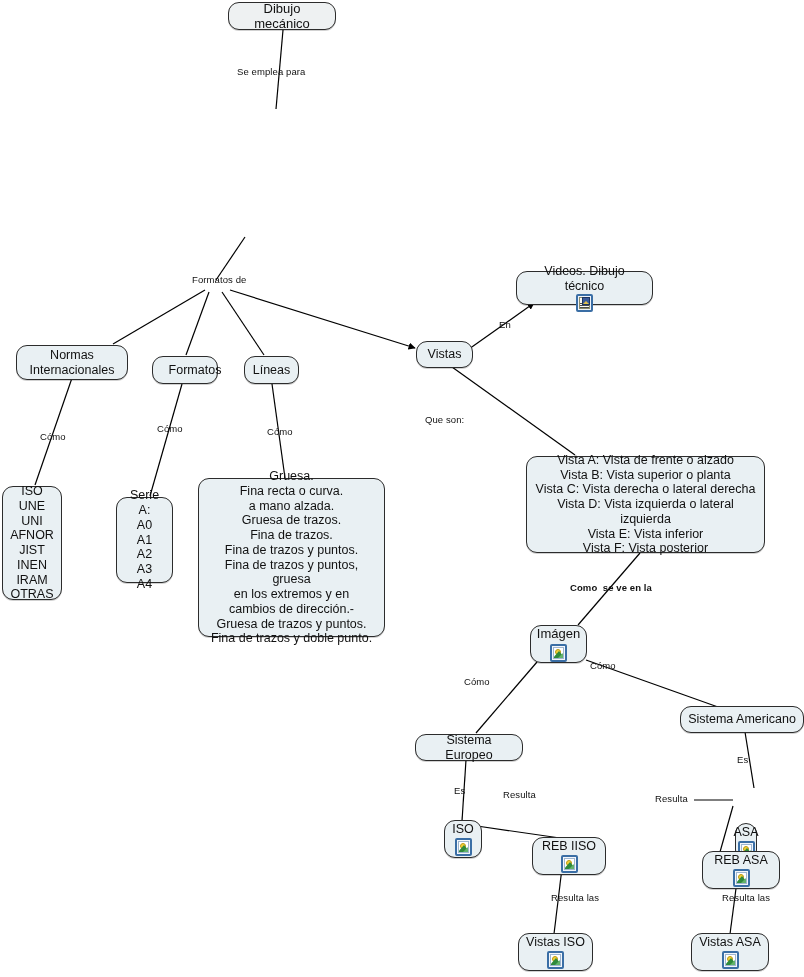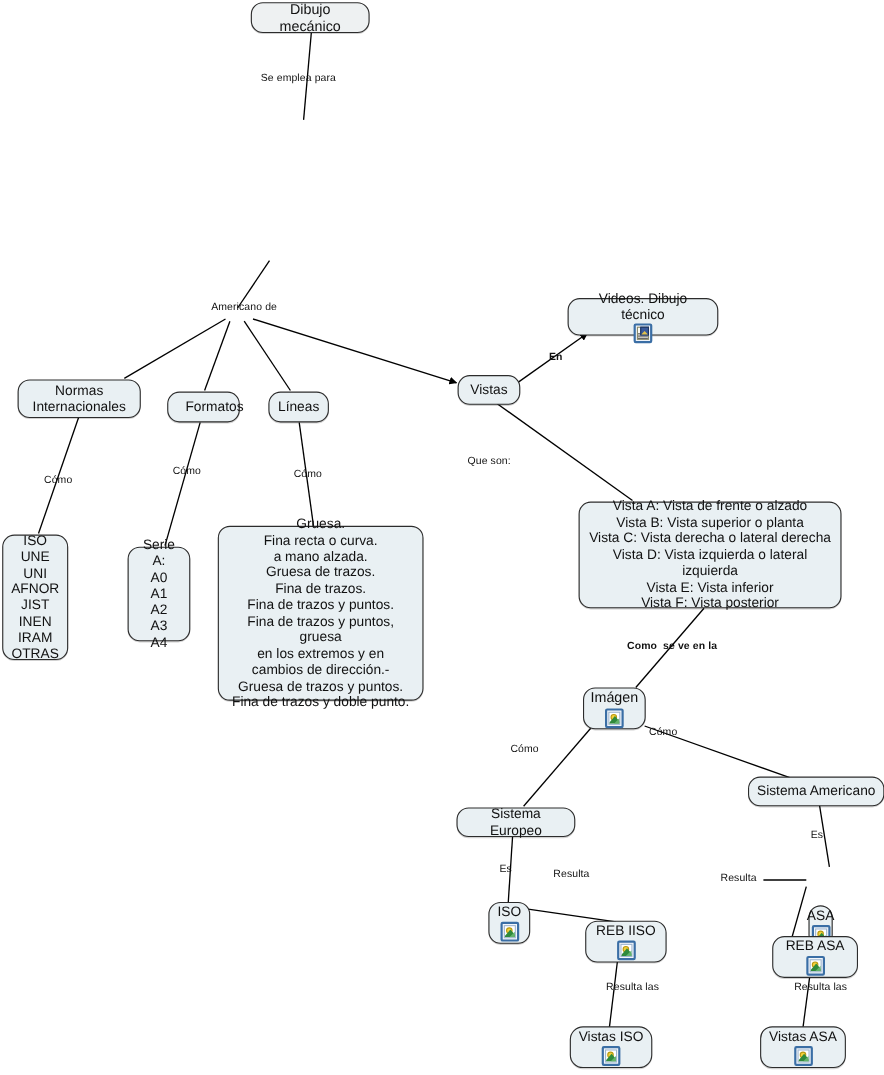--- a/index.html
+++ b/index.html
@@ -321,21 +321,21 @@
     <span class="label">REB IISO</span>
     <span class="icon-img">
       <span class="inner">
           <span class="sun"></span>
           <span class="hill"></span>
           <span class="hill2"></span>
         </span>
     </span>
   </div>
 
-  <div class="node s-12" style="left:518px; top:933px; width:75px; height:38px;border-radius:12px;">
+  <div class="node s-12" style="left:518px; top:933px; width:75px; height:38px;">
     <span class="label">Vistas ISO</span>
     <span class="icon-img">
       <span class="inner">
           <span class="sun"></span>
           <span class="hill"></span>
           <span class="hill2"></span>
         </span>
     </span>
   </div>
 
@@ -367,29 +367,29 @@
       <span class="inner">
           <span class="sun"></span>
           <span class="hill"></span>
           <span class="hill2"></span>
         </span>
     </span>
   </div>
 
   <div class="edge-label" style="left:237px; top:67px;">Se emplea para</div>
 
-  <div class="edge-label" style="left:192px; top:275px;">Americano de</div>
+  <div class="edge-label" style="left:192px; top:275px;">Formatos de</div>
 
   <div class="edge-label" style="left:40px; top:432px;">Cómo</div>
 
   <div class="edge-label" style="left:157px; top:424px;">Cómo</div>
 
   <div class="edge-label" style="left:267px; top:427px;">Cómo</div>
 
-  <div class="edge-label" style="left:499px; top:320px;font-weight:bold;">En</div>
+  <div class="edge-label" style="left:499px; top:320px;">En</div>
 
   <div class="edge-label" style="left:425px; top:415px;">Que son:</div>
 
   <div class="edge-label" style="left:570px; top:583px;font-weight:bold;">Como  se ve en la</div>
 
   <div class="edge-label" style="left:464px; top:677px;">Cómo</div>
 
   <div class="edge-label" style="left:590px; top:661px;">Cómo</div>
 
   <div class="edge-label" style="left:454px; top:786px;">Es</div>

